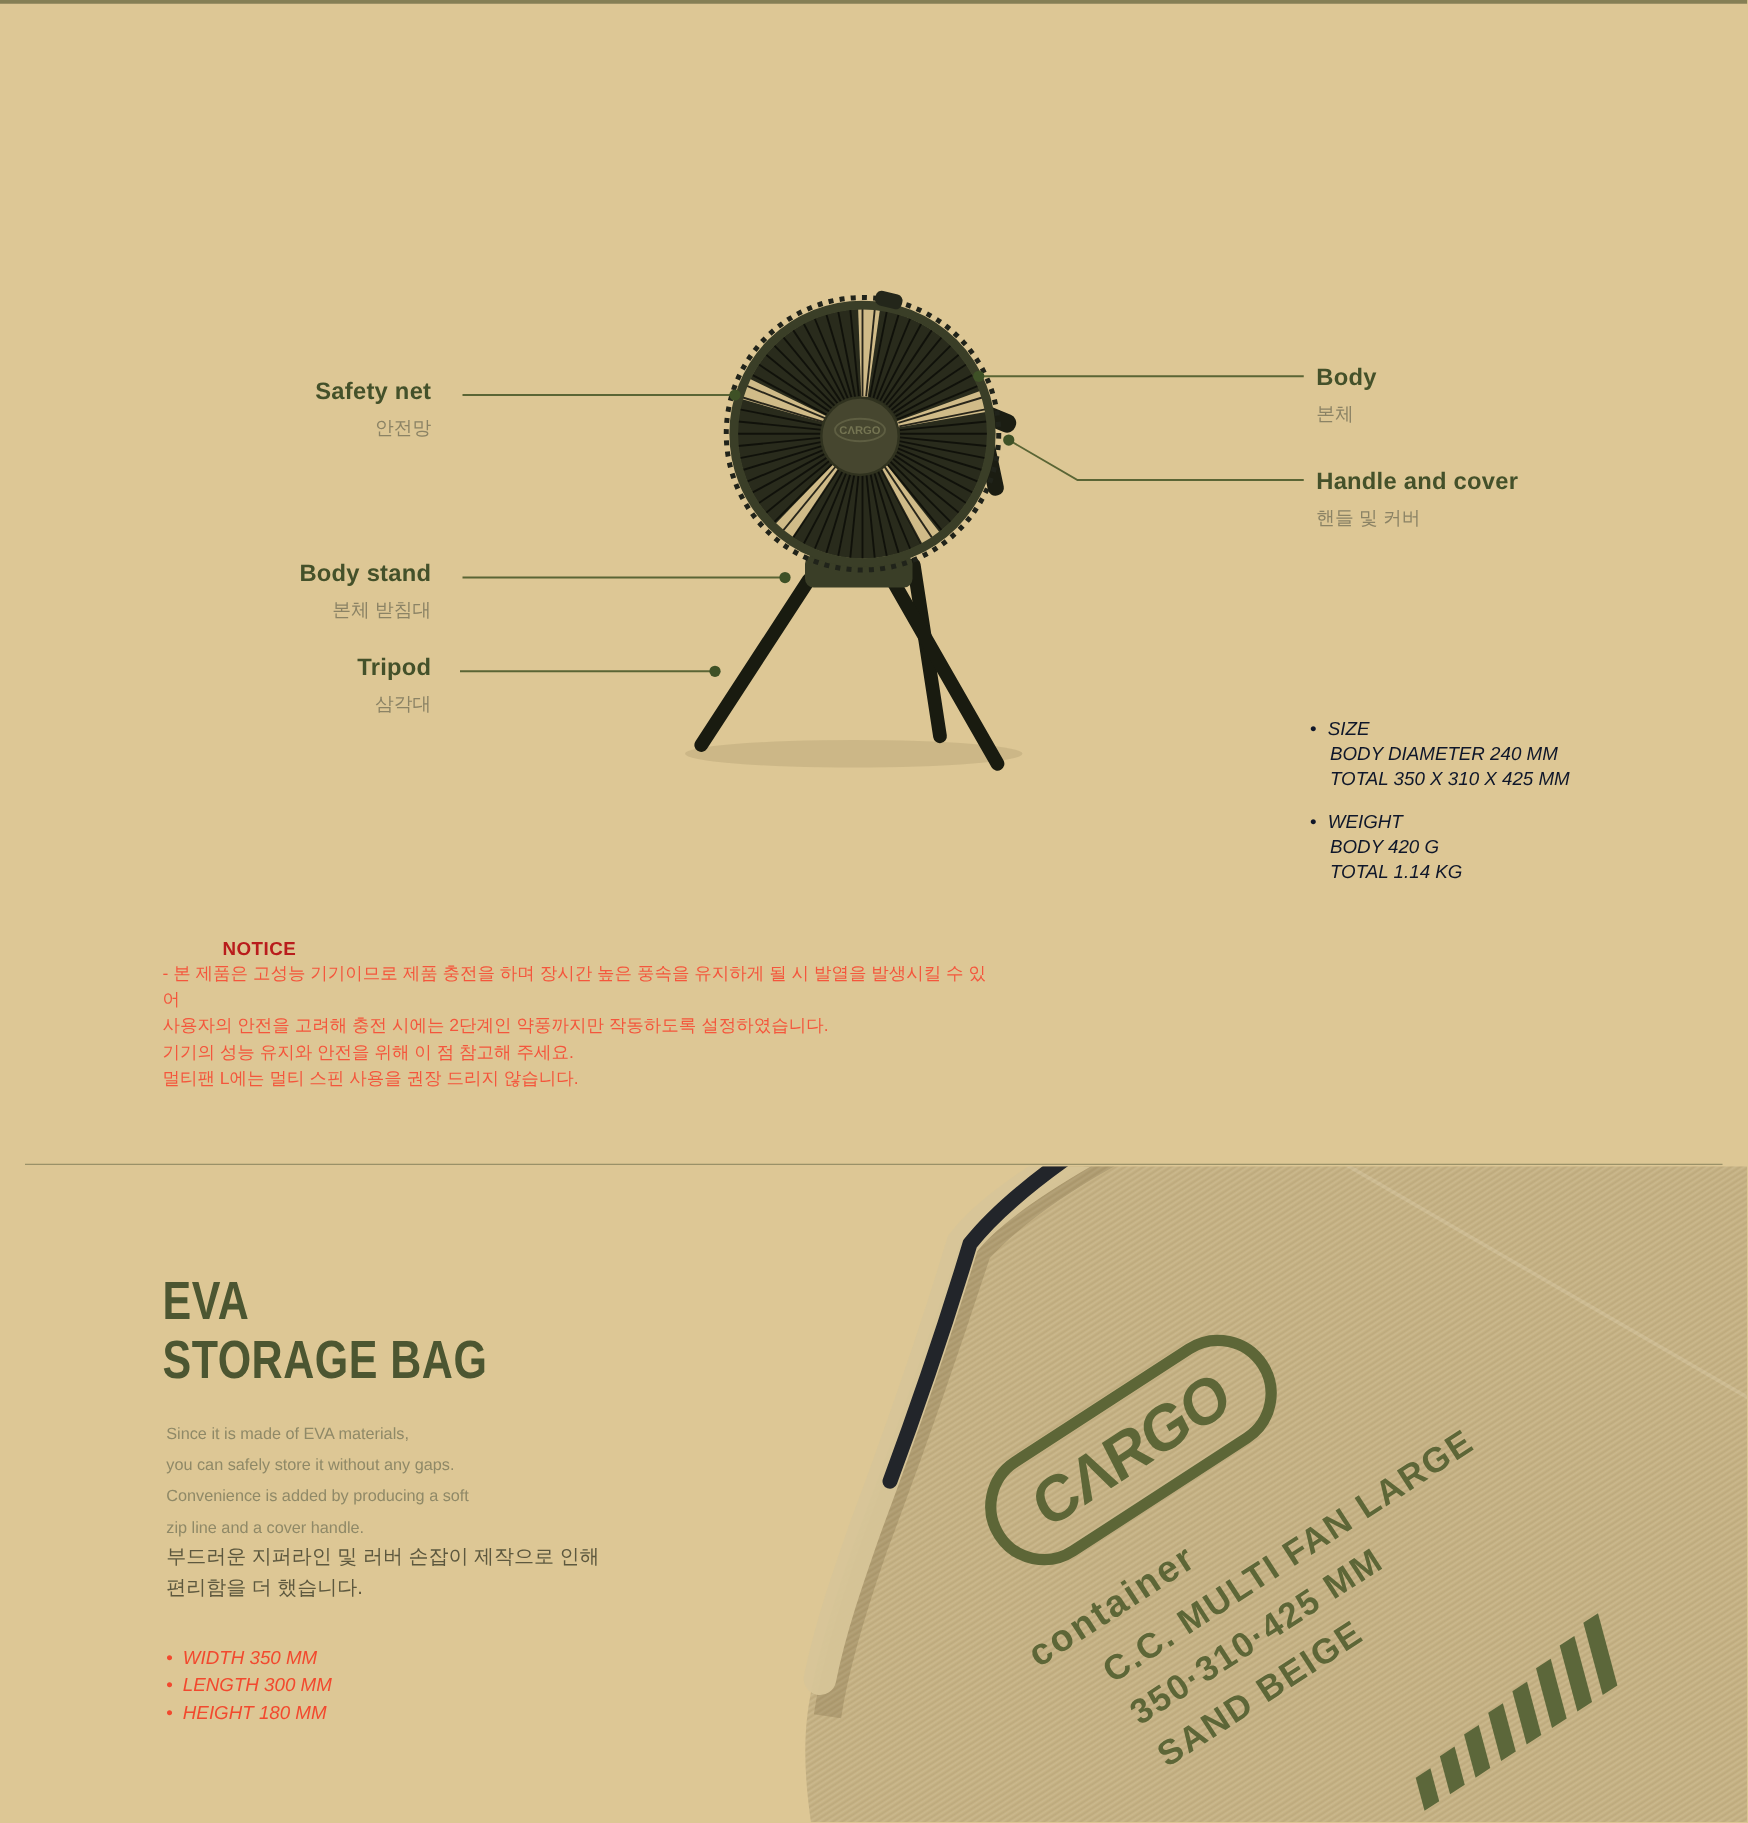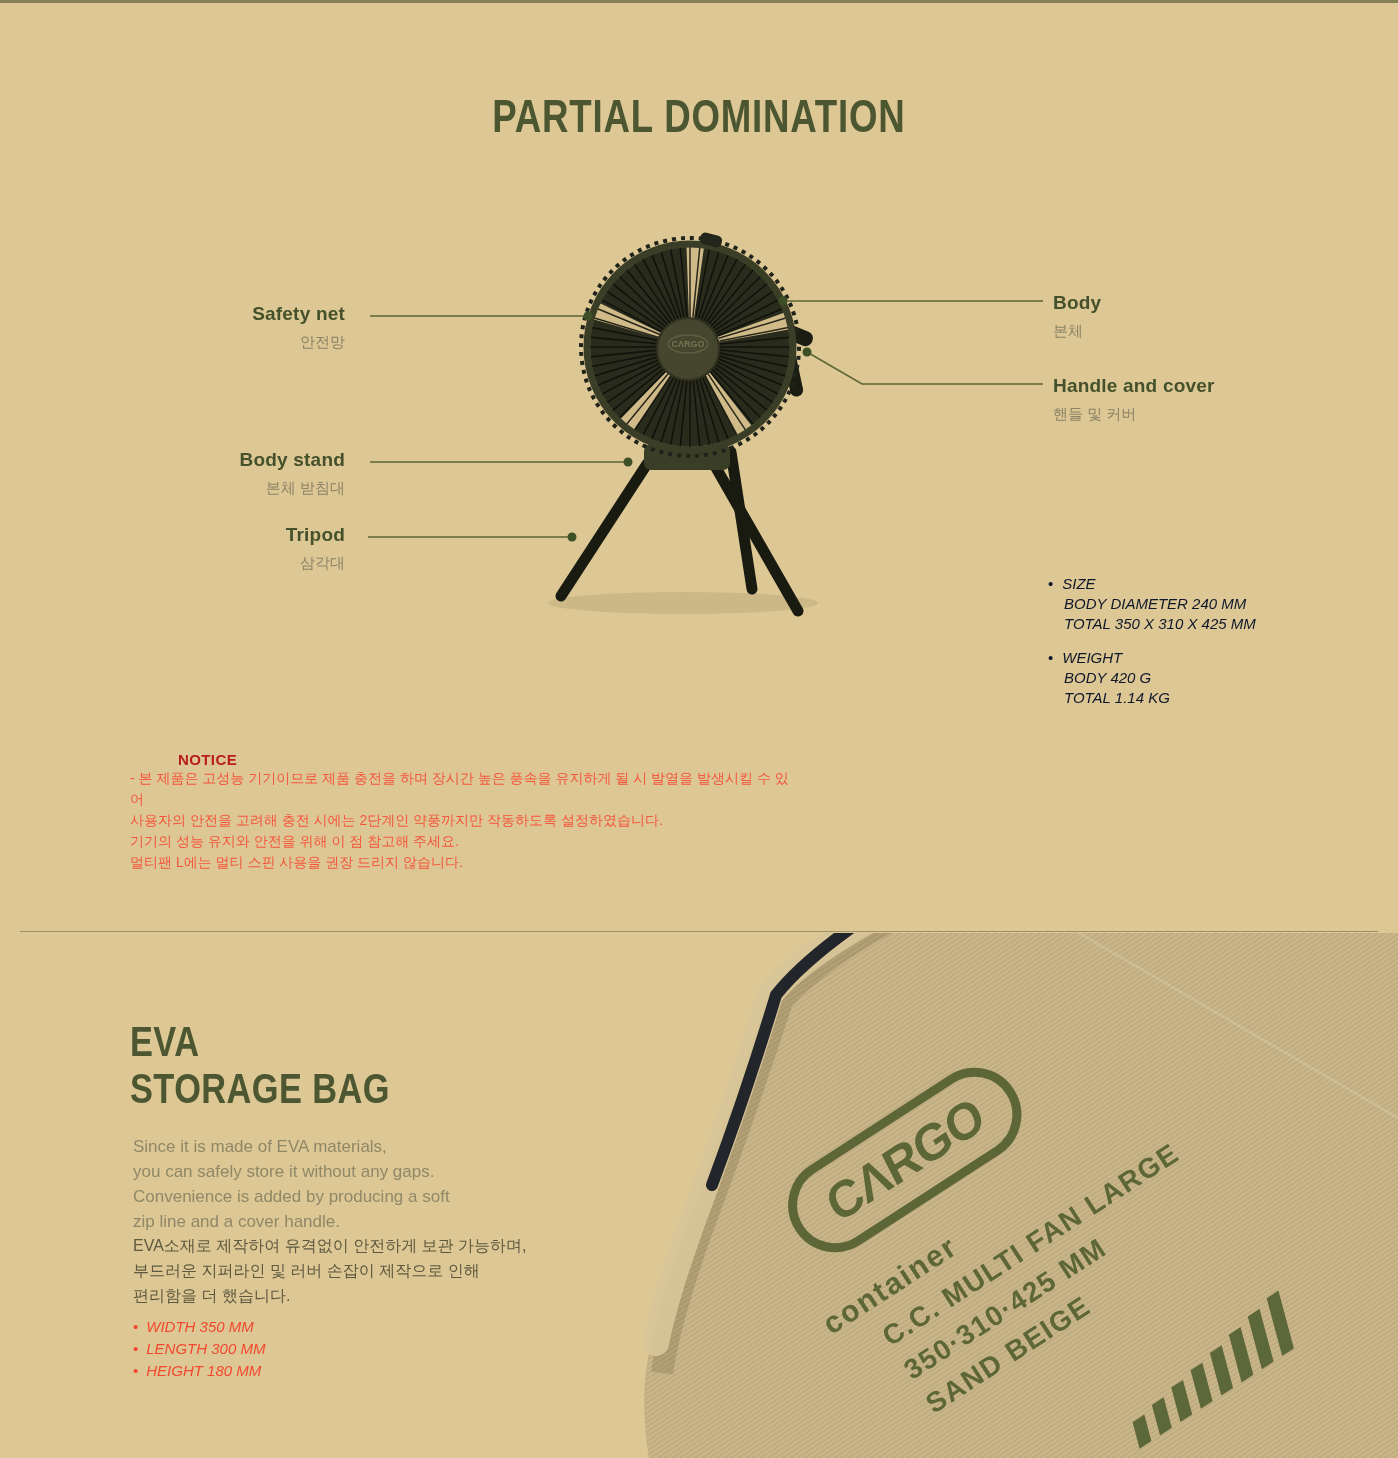--- a/index.html
+++ b/index.html
@@ -34,21 +34,21 @@
   .notice-line{font-size:14px;line-height:21px;color:#f4563c;}
   .notice-line:first-of-type{margin-top:3px;}
 
   .divider{position:absolute;left:20px;top:931px;width:1358px;height:1px;
            background:#8e8760;opacity:.85;}
 
   
   .eva-title{position:absolute;left:130px;top:1018px;margin:0;}
   .eva-title span{display:block;font-size:43px;font-weight:700;line-height:47px;
        color:#4c5631;letter-spacing:.5px;transform:scaleX(0.8);transform-origin:left;}
-  .eva-en{position:absolute;left:133px;top:1134px;font-size:17px;line-height:25px;color:#8f8967;}
+  .eva-en{position:absolute;left:133px;top:1134px;font-size:13px;line-height:25px;color:#8f8967;}
   .eva-kr{position:absolute;left:133px;top:1233px;font-size:16px;line-height:25px;color:#5d583e;}
   .eva-dims{position:absolute;left:133px;top:1316px;font-size:15px;font-style:italic;
             line-height:22px;color:#f2492e;}
   .dim-line::before{content:"\2022";margin-right:8px;font-style:normal;}
 
   
   .bag-wrap{position:absolute;left:0;top:933px;width:1398px;height:525px;overflow:hidden;}
   #bag-svg{position:absolute;left:0;top:0;}
   .bag-print{position:absolute;left:640px;top:170px;width:0;height:0;
              transform:rotate(-33deg);transform-origin:0 0;}
@@ -71,23 +71,20 @@
   .bag-stripes span:nth-child(6){height:47px;}
   .bag-stripes span:nth-child(7){height:52px;}
   .bag-stripes span:nth-child(8){height:57px;}
 </style>
 </head>
 <body>
 
 <div class="page">
   <div class="top-strip"></div>
 
-  <h1 class="main-title">
-    <span>PARTIAL DOMINATION</span>
-  </h1>
 
   <svg id="fan-svg" width="1398" height="720" viewBox="0 0 1398 720">
 
     <ellipse cx="683" cy="603" rx="135" ry="11" fill="rgba(60,50,20,0.10)"></ellipse>
 
     <g stroke="#191b10" stroke-width="11" stroke-linecap="round">
       <line x1="647" y1="464" x2="561" y2="596"></line>
       <line x1="731" y1="452" x2="752" y2="589"></line>
       <line x1="711" y1="459" x2="798" y2="611"></line>
     </g>
@@ -247,21 +244,20 @@
     <span>EVA</span>
     <span>STORAGE BAG</span>
   </h2>
   <div class="eva-en">
     <div>Since it is made of EVA materials,</div>
     <div>you can safely store it without any gaps.</div>
     <div>Convenience is added by producing a soft</div>
     <div>zip line and a cover handle.</div>
   </div>
   <div class="eva-kr">
-    <div>EVA소재로 제작하여 유격없이 안전하게 보관 가능하며,</div>
     <div>부드러운 지퍼라인 및 러버 손잡이 제작으로 인해</div>
     <div>편리함을 더 했습니다.</div>
   </div>
   <div class="eva-dims">
     <div class="dim-line">WIDTH 350 MM</div>
     <div class="dim-line">LENGTH 300 MM</div>
     <div class="dim-line">HEIGHT 180 MM</div>
   </div>
 
   <div class="bag-wrap">

